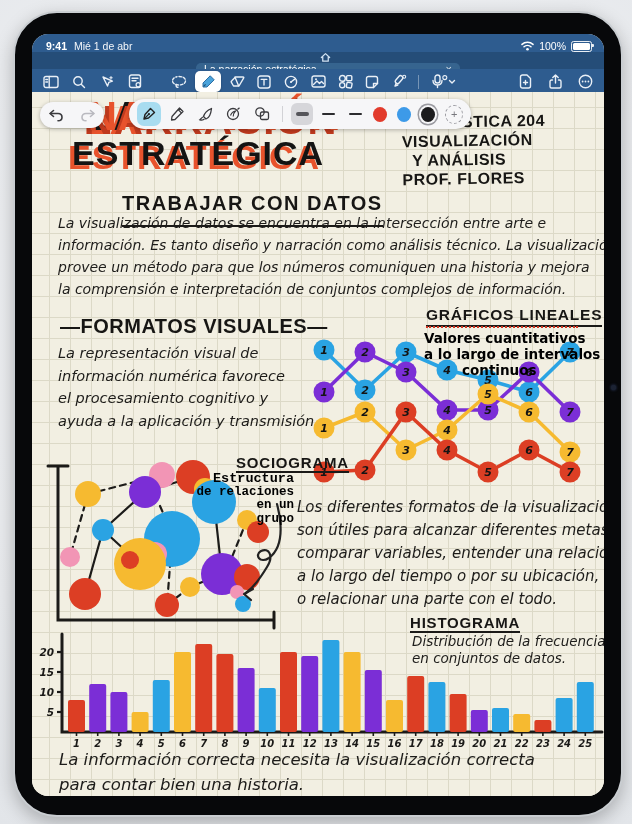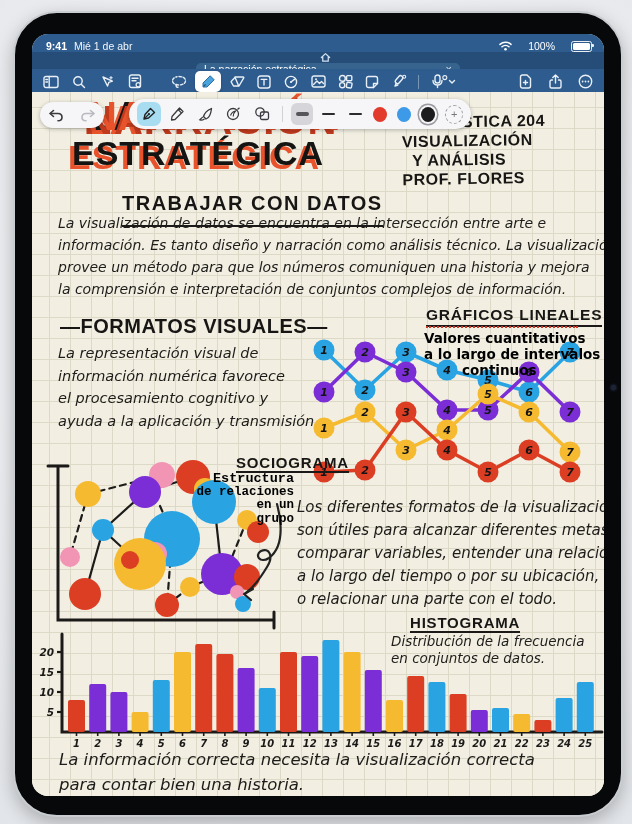--- a/index.html
+++ b/index.html
@@ -12,21 +12,21 @@
   .camera-dot{position:absolute;left:596px;top:372px;width:5px;height:5px;border-radius:50%;
         background:#1c2333;box-shadow:0 0 3px #31406b;}
   
   .screen{position:absolute;left:17px;top:21px;width:572px;height:762px;border-radius:16px;
         overflow:hidden;background:#f2efe2;}
   
   .statusbar{height:16px;background:#2e5c8f;color:#fff;display:flex;align-items:flex-end;
         justify-content:space-between;padding:2px 12px 0 14px;font-size:10.5px;}
   .statusbar .left{display:flex;gap:7px;align-items:center;font-weight:bold;}
   .statusbar .left .date{font-weight:normal;opacity:.95;}
-  .statusbar .right{display:flex;gap:16px;align-items:center;}
+  .statusbar .right{display:flex;gap:5px;align-items:center;}
   .batt{width:19px;height:9px;border:1px solid rgba(255,255,255,.9);border-radius:2.5px;position:relative;}
   .batt::after{content:"";position:absolute;right:-3px;top:2px;width:2px;height:3px;background:rgba(255,255,255,.9);border-radius:0 1px 1px 0;}
   .batt .fill{position:absolute;inset:1px;background:#fff;border-radius:1.5px;}
   
   .tabbar{height:17px;background:#254d78;display:flex;align-items:center;padding:0 0 0 14px;flex-direction:column;}
   .home-btn{width:22px;height:15px;display:flex;align-items:center;justify-content:center;color:#cfe0f0;margin-bottom:0;}
   .tab{margin-left:6px;height:16px;width:248px;background:#36648f;border-radius:5px 5px 0 0;color:#fff;
        display:flex;align-items:center;font-size:10.5px;padding:0 8px;gap:5px;}
   .tab .title{white-space:nowrap;}
   .tab .chev{font-size:8px;opacity:.85;}
@@ -85,21 +85,21 @@
   .graficos-cap{left:392px;top:238px;font-size:13.5px;line-height:16px;z-index:6;font-weight:bold;font-style:normal;font-family:"DejaVu Sans",sans-serif;}
   .graficos-cap div{position:static;white-space:nowrap;}
   .graficos-cap .ind{padding-left:38px;}
   .socio-h{left:204px;top:362px;font-size:15px;letter-spacing:.8px;border-bottom:2px solid #1b1a18;z-index:6;}
   .socio-cap{left:150px;top:380px;width:112px;text-align:right;font-size:12.5px;line-height:13.5px;z-index:6;
      font-weight:bold;font-style:normal;font-family:Liberation Mono, monospace;}
   .socio-cap div{position:static;}
   .middle{left:265px;top:404px;font-size:15px;line-height:23px;z-index:6;}
   .middle div{position:static;white-space:nowrap;}
   .histo-h{left:378px;top:522px;font-size:15px;letter-spacing:.8px;border-bottom:2px solid #1b1a18;z-index:6;}
-  .histo-cap{left:359px;top:541px;font-size:13.5px;line-height:17px;z-index:6;}
+  .histo-cap{left:380px;top:541px;font-size:13.5px;line-height:17px;z-index:6;}
   .histo-cap div{position:static;white-space:nowrap;}
   .closing{left:27px;top:655px;font-size:16.5px;line-height:25px;z-index:6;}
   .closing div{position:static;white-space:nowrap;}
   svg.chart{overflow:visible;}
   .icon-stroke{fill:none;stroke:currentColor;stroke-width:1.4;stroke-linecap:round;stroke-linejoin:round;}
 </style>
 </head>
 <body>
 
 <div class="ipad">

